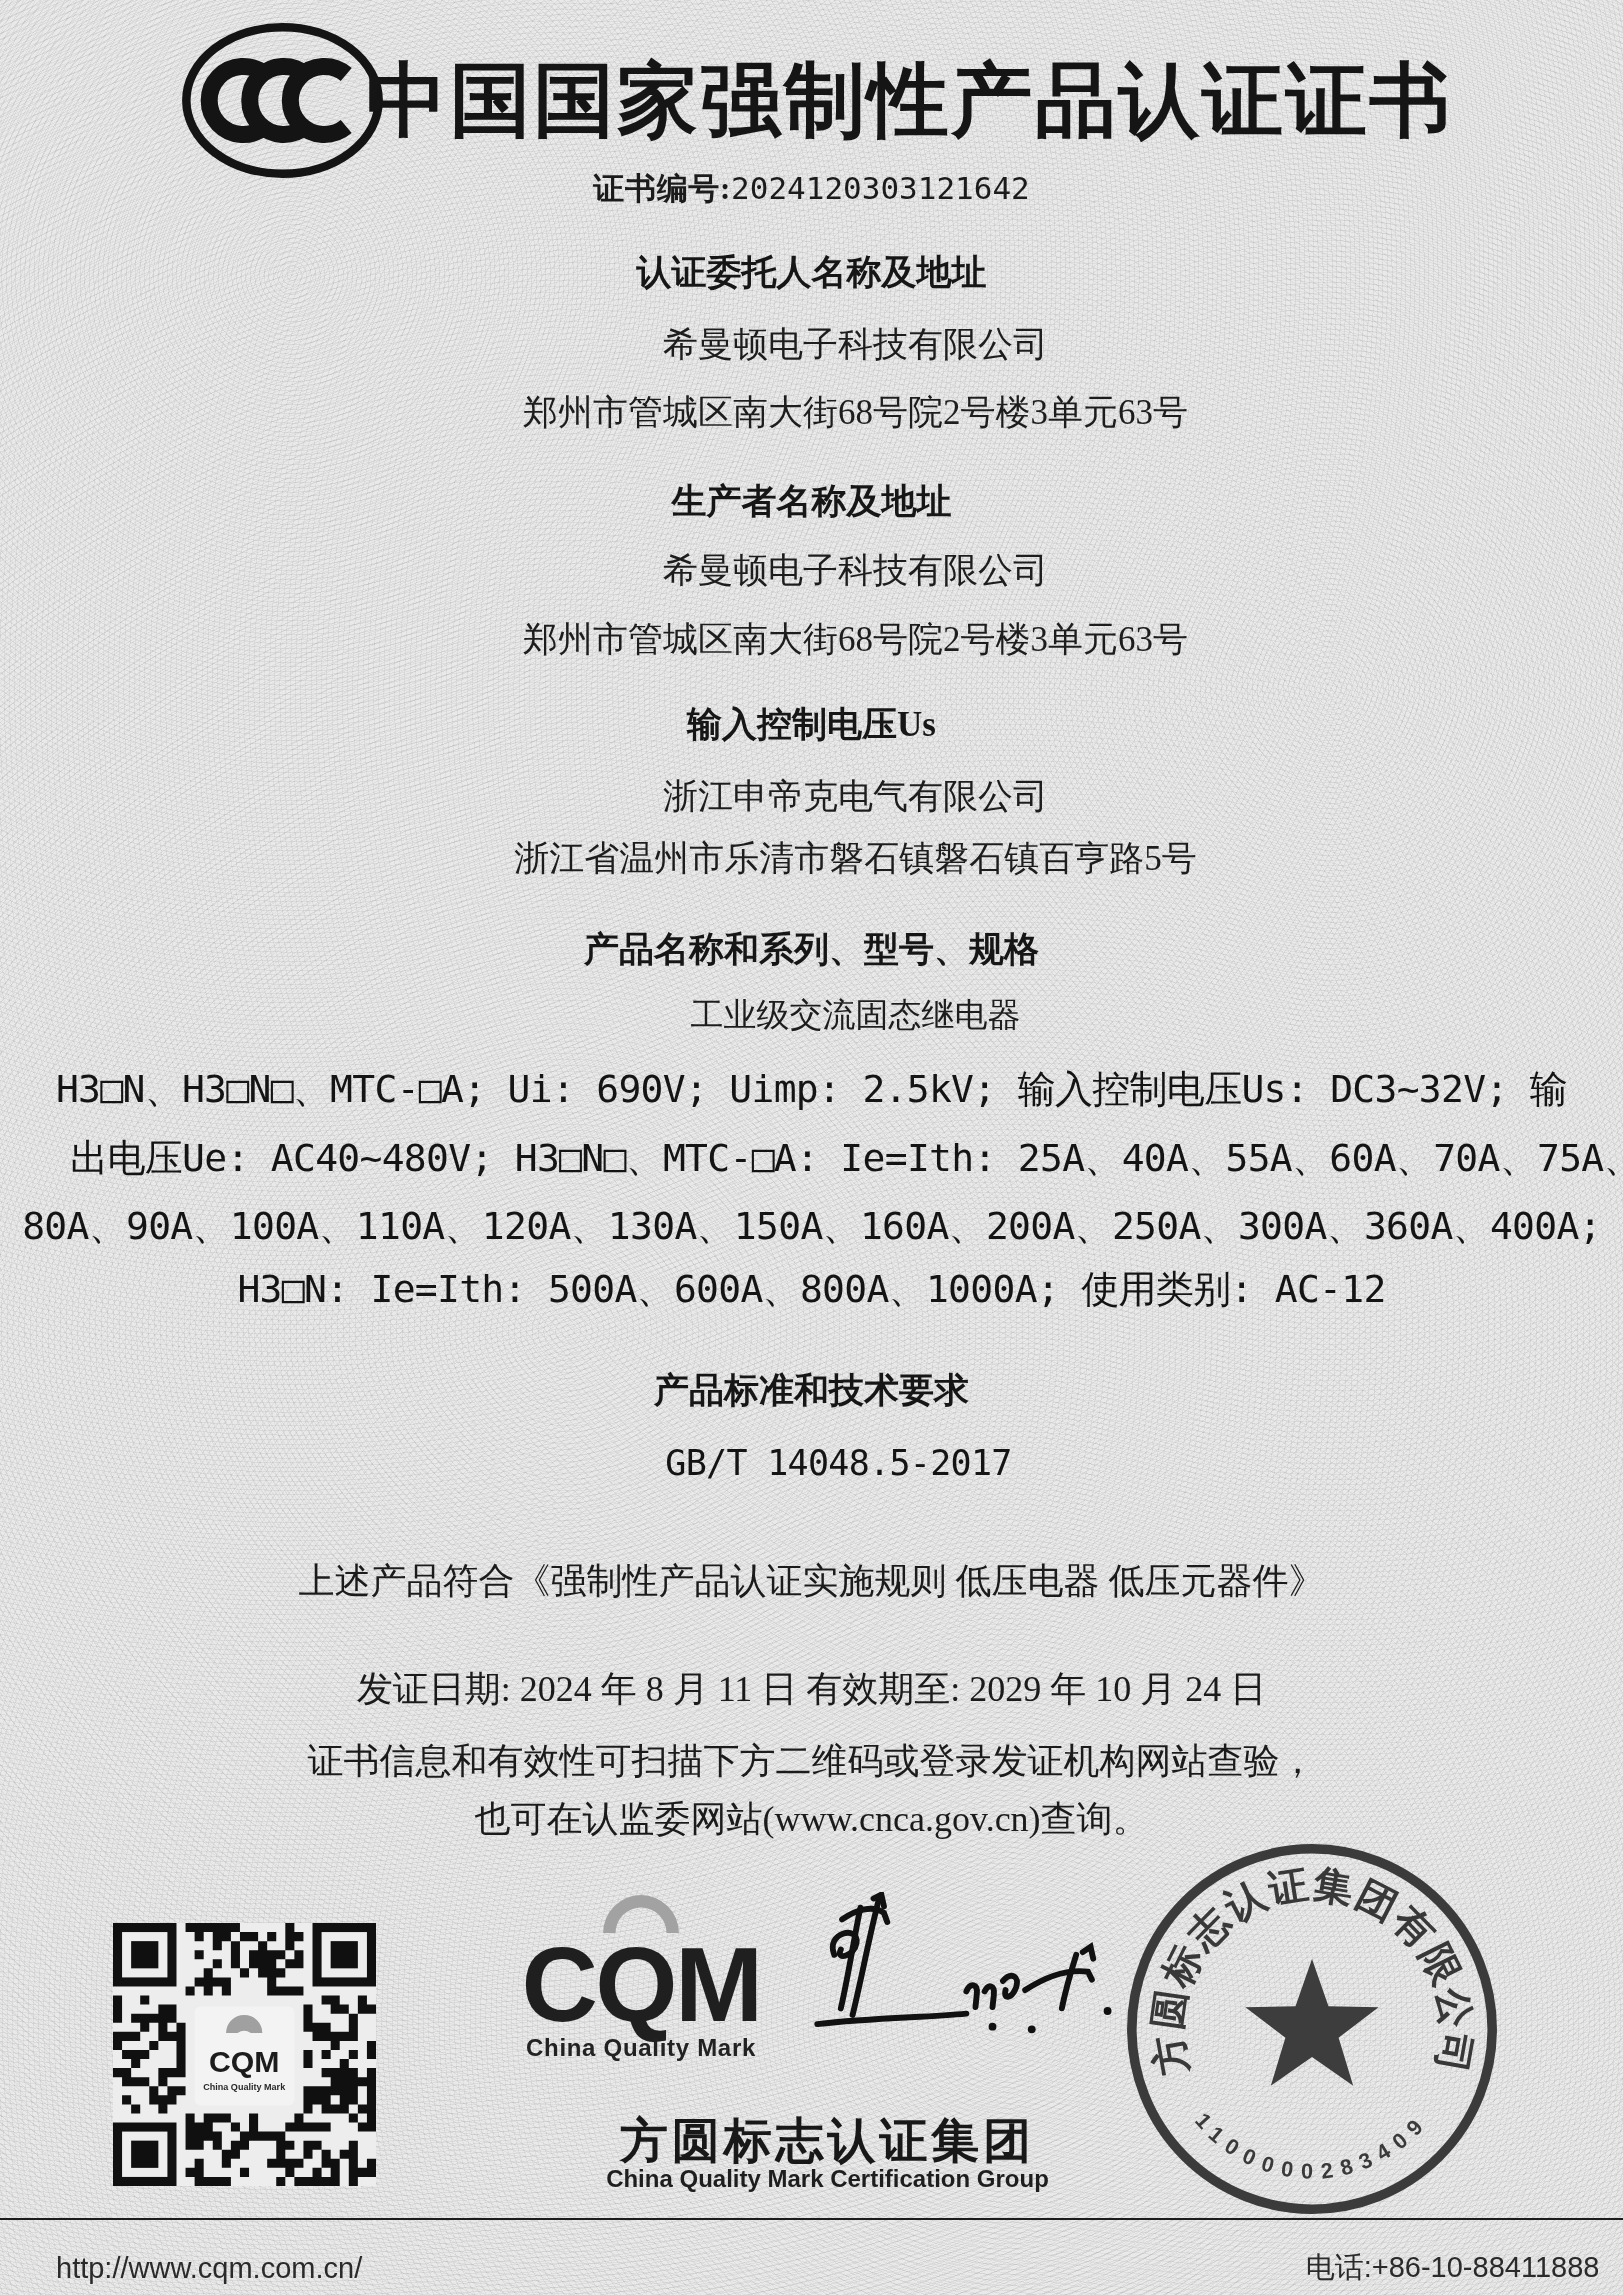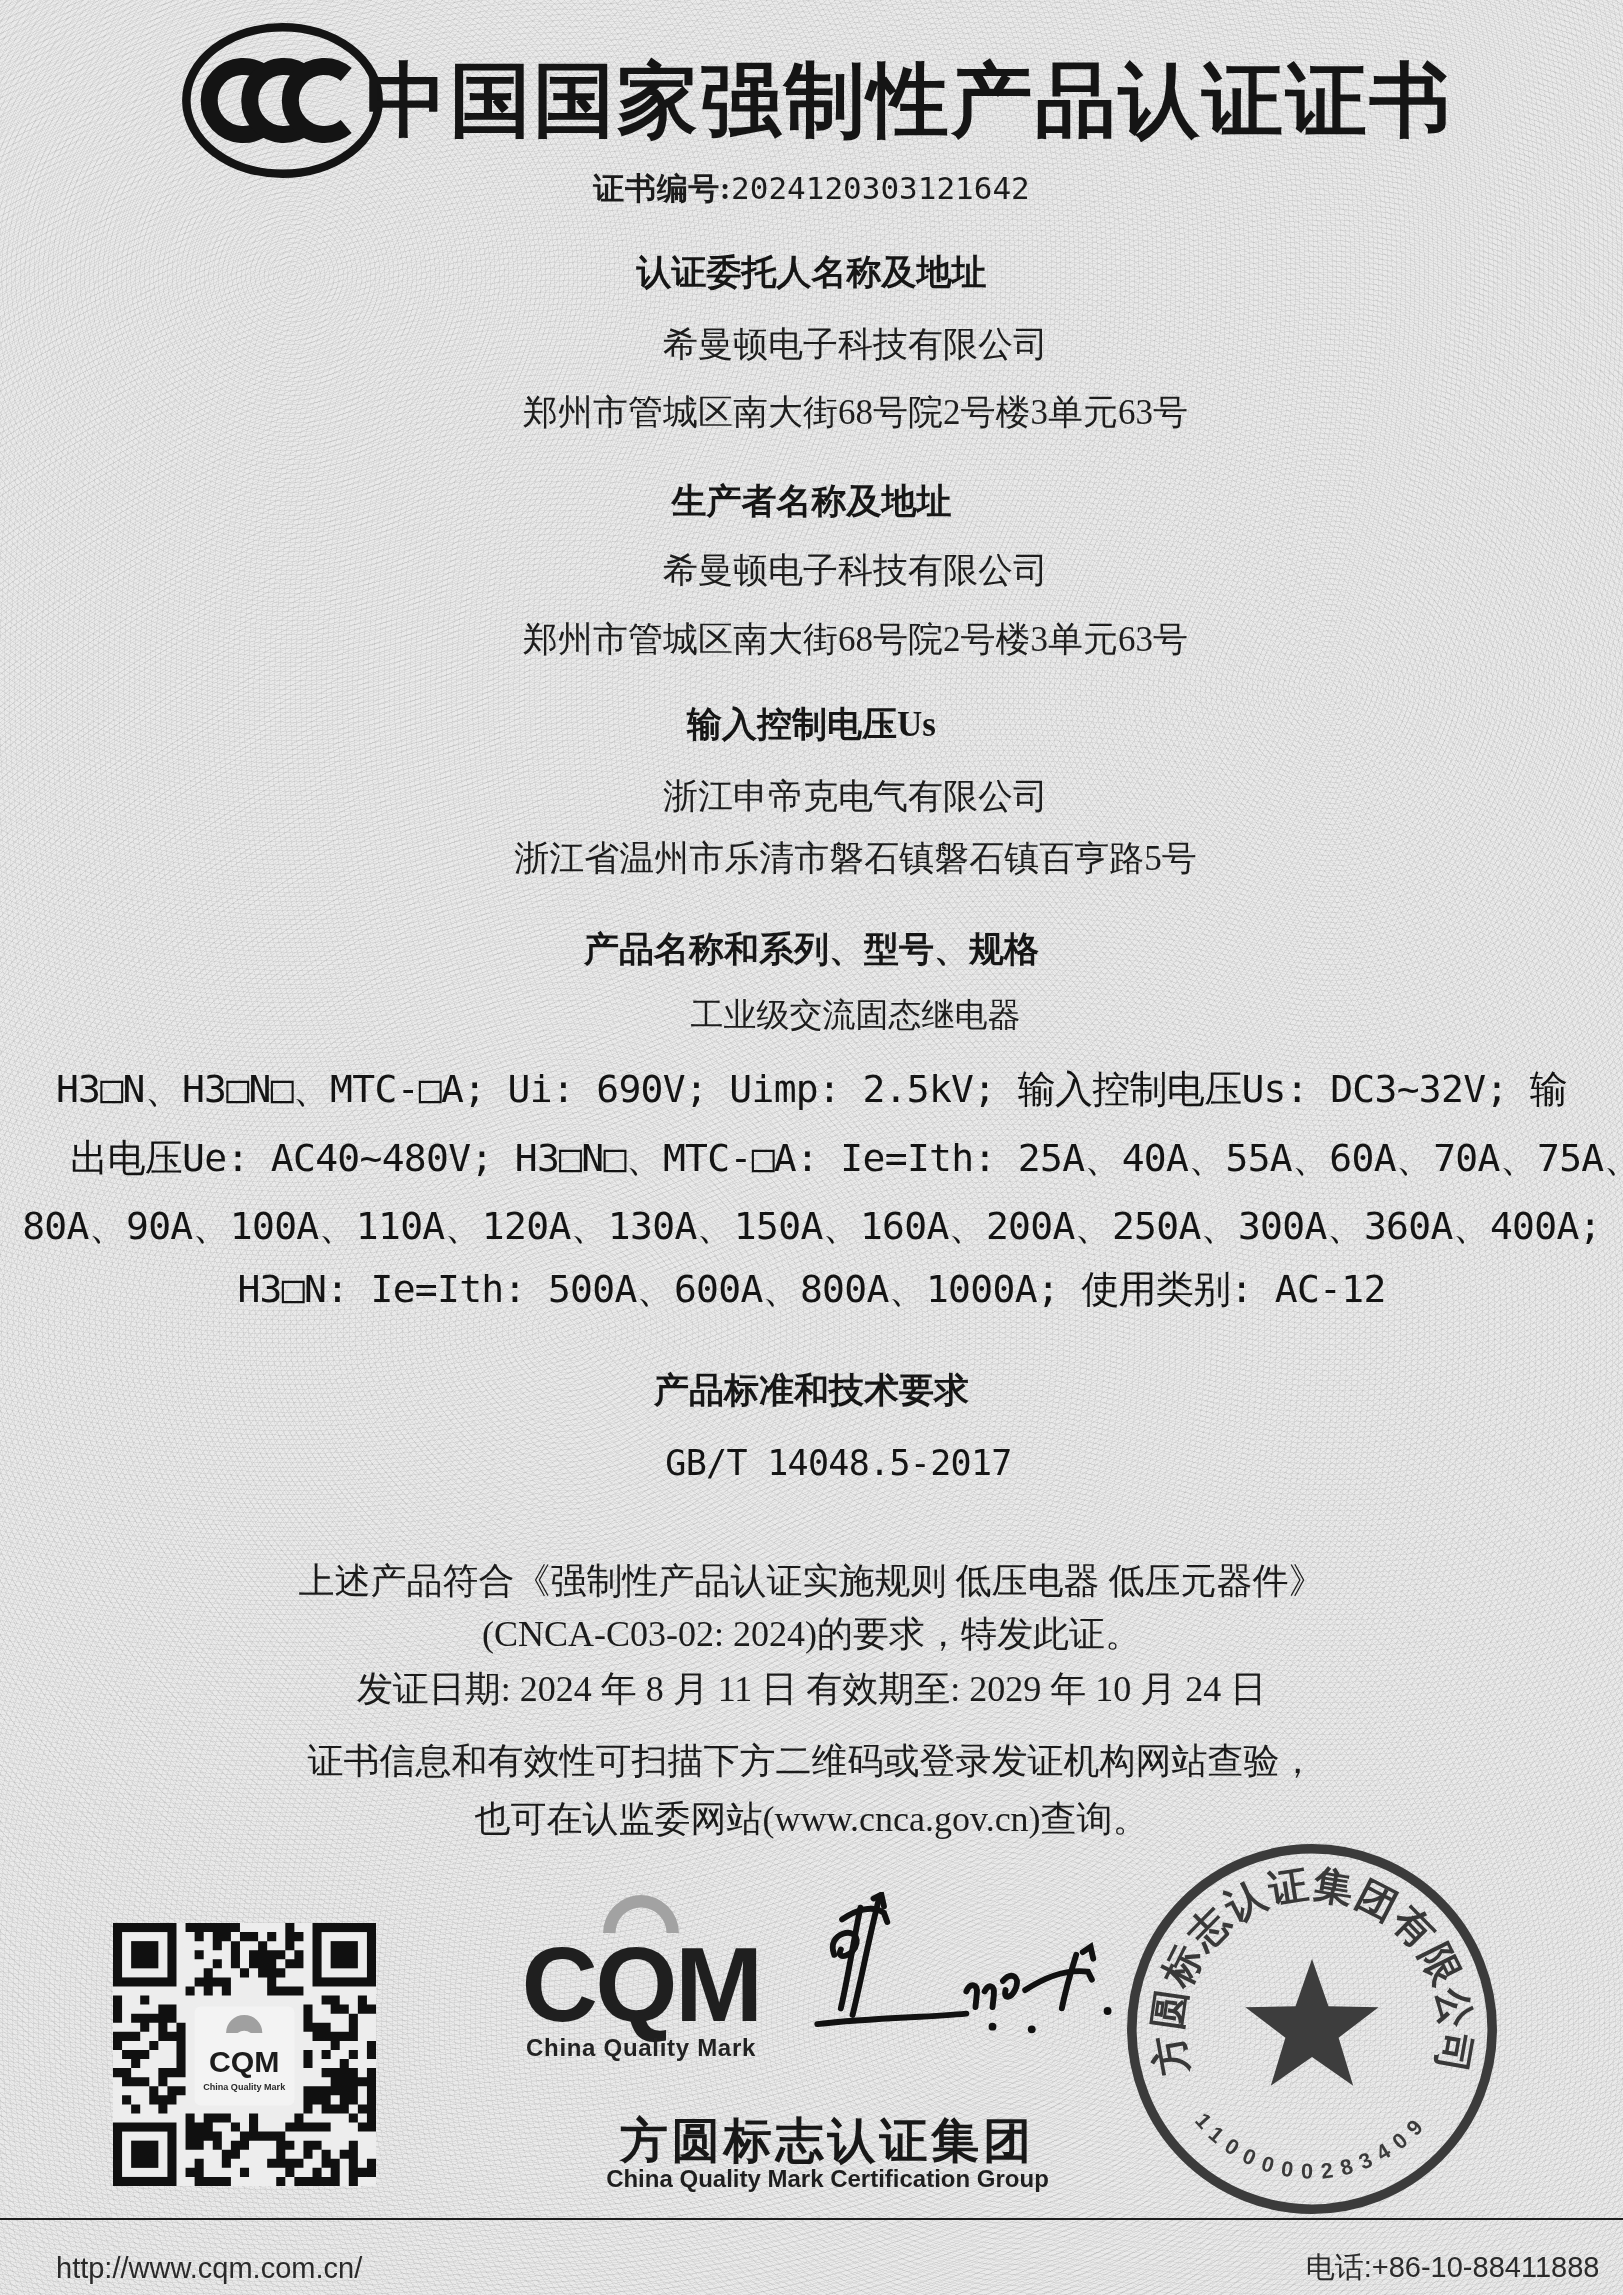--- a/index.html
+++ b/index.html
@@ -92,21 +92,20 @@
   <div class="line heading" style="top:931px;">产品名称和系列、型号、规格</div>
   <div class="line spec" style="top:1069px;">H3□N、H3□N□、MTC-□A; Ui: 690V; Uimp: 2.5kV; 输入控制电压Us: DC3~32V; 输</div>
   <div class="line spec" style="top:1138px;padding-left:44px;">出电压Ue: AC40~480V; H3□N□、MTC-□A: Ie=Ith: 25A、40A、55A、60A、70A、75A、</div>
   <div class="line spec" style="top:1206px;">80A、90A、100A、110A、120A、130A、150A、160A、200A、250A、300A、360A、400A;</div>
   <div class="line spec" style="top:1269px;">H3□N: Ie=Ith: 500A、600A、800A、1000A; 使用类别: AC-12</div>
 
   <div class="line heading" style="top:1372px;">产品标准和技术要求</div>
   <div class="line spec spec-sm" style="top:1444px;padding-left:27px;">GB/T 14048.5-2017</div>
 
   <div class="line stmt" style="top:1562px;">上述产品符合《强制性产品认证实施规则 低压电器 低压元器件》</div>
-  <div class="line stmt" style="top:1615px;">(CNCA-C03-02: 2024)的要求，特发此证。</div>
   <div class="line stmt" style="top:1670px;">发证日期: 2024 年 8 月 11 日  有效期至: 2029 年 10 月 24 日</div>
   <div class="line stmt" style="top:1742px;">证书信息和有效性可扫描下方二维码或登录发证机构网站查验，</div>
   <div class="line stmt" style="top:1800px;">也可在认监委网站(www.cnca.gov.cn)查询。</div>
 
   <svg id="qr-svg" class="abs" style="left:113px;top:1923px;" width="263" height="263" viewBox="0 0 435 435">
     <rect x="0" y="0" width="435" height="435" fill="#ededed"></rect>
     <path id="qr-modules" d="M120 0h15v15h-15zM135 0h15v15h-15zM150 0h15v15h-15zM165 0h15v15h-15zM180 0h15v15h-15zM195 0h15v15h-15zM285 0h15v15h-15zM135 15h15v15h-15zM165 15h15v15h-15zM180 15h15v15h-15zM210 15h15v15h-15zM225 15h15v15h-15zM255 15h15v15h-15zM285 15h15v15h-15zM300 15h15v15h-15zM165 30h15v15h-15zM195 30h15v15h-15zM240 30h15v15h-15zM285 30h15v15h-15zM135 45h15v15h-15zM195 45h15v15h-15zM225 45h15v15h-15zM240 45h15v15h-15zM255 45h15v15h-15zM270 45h15v15h-15zM300 45h15v15h-15zM165 60h15v15h-15zM195 60h15v15h-15zM225 60h15v15h-15zM240 60h15v15h-15zM255 60h15v15h-15zM285 60h15v15h-15zM300 60h15v15h-15zM150 75h15v15h-15zM210 75h15v15h-15zM240 75h15v15h-15zM255 75h15v15h-15zM270 75h15v15h-15zM135 90h15v15h-15zM150 90h15v15h-15zM165 90h15v15h-15zM180 90h15v15h-15zM255 90h15v15h-15zM120 105h15v15h-15zM150 105h15v15h-15zM180 105h15v15h-15zM255 105h15v15h-15zM270 105h15v15h-15zM285 105h15v15h-15zM300 105h15v15h-15zM0 120h15v15h-15zM45 120h15v15h-15zM345 120h15v15h-15zM360 120h15v15h-15zM405 120h15v15h-15zM0 135h15v15h-15zM75 135h15v15h-15zM90 135h15v15h-15zM315 135h15v15h-15zM360 135h15v15h-15zM375 135h15v15h-15zM405 135h15v15h-15zM420 135h15v15h-15zM0 150h15v15h-15zM30 150h15v15h-15zM45 150h15v15h-15zM60 150h15v15h-15zM75 150h15v15h-15zM90 150h15v15h-15zM315 150h15v15h-15zM390 150h15v15h-15zM45 165h15v15h-15zM75 165h15v15h-15zM105 165h15v15h-15zM315 165h15v15h-15zM330 165h15v15h-15zM345 165h15v15h-15zM390 165h15v15h-15zM0 180h15v15h-15zM15 180h15v15h-15zM30 180h15v15h-15zM75 180h15v15h-15zM90 180h15v15h-15zM105 180h15v15h-15zM330 180h15v15h-15zM345 180h15v15h-15zM360 180h15v15h-15zM375 180h15v15h-15zM390 180h15v15h-15zM0 195h15v15h-15zM60 195h15v15h-15zM105 195h15v15h-15zM360 195h15v15h-15zM420 195h15v15h-15zM15 210h15v15h-15zM30 210h15v15h-15zM45 210h15v15h-15zM105 210h15v15h-15zM315 210h15v15h-15zM345 210h15v15h-15zM390 210h15v15h-15zM420 210h15v15h-15zM30 225h15v15h-15zM105 225h15v15h-15zM315 225h15v15h-15zM375 225h15v15h-15zM0 240h15v15h-15zM15 240h15v15h-15zM75 240h15v15h-15zM90 240h15v15h-15zM105 240h15v15h-15zM345 240h15v15h-15zM360 240h15v15h-15zM375 240h15v15h-15zM390 240h15v15h-15zM420 240h15v15h-15zM15 255h15v15h-15zM30 255h15v15h-15zM45 255h15v15h-15zM75 255h15v15h-15zM360 255h15v15h-15zM375 255h15v15h-15zM390 255h15v15h-15zM405 255h15v15h-15zM420 255h15v15h-15zM60 270h15v15h-15zM90 270h15v15h-15zM105 270h15v15h-15zM315 270h15v15h-15zM330 270h15v15h-15zM345 270h15v15h-15zM360 270h15v15h-15zM375 270h15v15h-15zM390 270h15v15h-15zM420 270h15v15h-15zM15 285h15v15h-15zM60 285h15v15h-15zM75 285h15v15h-15zM90 285h15v15h-15zM315 285h15v15h-15zM330 285h15v15h-15zM345 285h15v15h-15zM375 285h15v15h-15zM390 285h15v15h-15zM420 285h15v15h-15zM30 300h15v15h-15zM75 300h15v15h-15zM315 300h15v15h-15zM345 300h15v15h-15zM360 300h15v15h-15zM375 300h15v15h-15zM405 300h15v15h-15zM420 300h15v15h-15zM120 315h15v15h-15zM150 315h15v15h-15zM165 315h15v15h-15zM180 315h15v15h-15zM225 315h15v15h-15zM300 315h15v15h-15zM390 315h15v15h-15zM420 315h15v15h-15zM120 330h15v15h-15zM135 330h15v15h-15zM150 330h15v15h-15zM195 330h15v15h-15zM225 330h15v15h-15zM285 330h15v15h-15zM300 330h15v15h-15zM315 330h15v15h-15zM330 330h15v15h-15zM345 330h15v15h-15zM405 330h15v15h-15zM420 330h15v15h-15zM120 345h15v15h-15zM135 345h15v15h-15zM150 345h15v15h-15zM165 345h15v15h-15zM210 345h15v15h-15zM225 345h15v15h-15zM240 345h15v15h-15zM255 345h15v15h-15zM270 345h15v15h-15zM120 360h15v15h-15zM135 360h15v15h-15zM165 360h15v15h-15zM195 360h15v15h-15zM210 360h15v15h-15zM270 360h15v15h-15zM285 360h15v15h-15zM315 360h15v15h-15zM330 360h15v15h-15zM390 360h15v15h-15zM180 375h15v15h-15zM195 375h15v15h-15zM270 375h15v15h-15zM315 375h15v15h-15zM345 375h15v15h-15zM375 375h15v15h-15zM390 375h15v15h-15zM135 390h15v15h-15zM180 390h15v15h-15zM255 390h15v15h-15zM270 390h15v15h-15zM285 390h15v15h-15zM300 390h15v15h-15zM345 390h15v15h-15zM360 390h15v15h-15zM390 390h15v15h-15zM420 390h15v15h-15zM120 405h15v15h-15zM135 405h15v15h-15zM210 405h15v15h-15zM285 405h15v15h-15zM330 405h15v15h-15zM360 405h15v15h-15zM390 405h15v15h-15zM405 405h15v15h-15zM420 405h15v15h-15zM135 420h15v15h-15zM150 420h15v15h-15zM165 420h15v15h-15zM180 420h15v15h-15zM270 420h15v15h-15zM300 420h15v15h-15zM315 420h15v15h-15zM330 420h15v15h-15zM345 420h15v15h-15zM360 420h15v15h-15zM390 420h15v15h-15z" fill="#101010"></path>
 
     <g>
       <rect x="0" y="0" width="105" height="105" fill="#101010"></rect>

